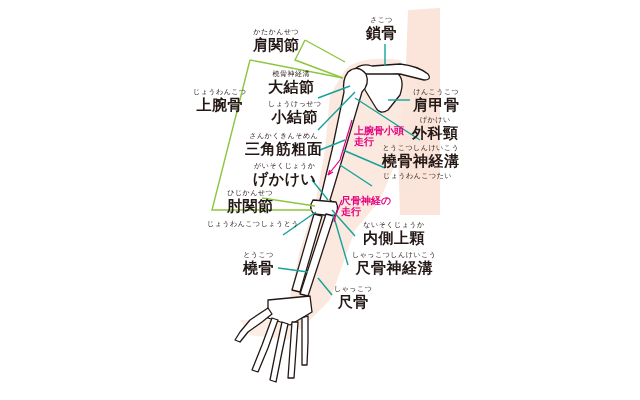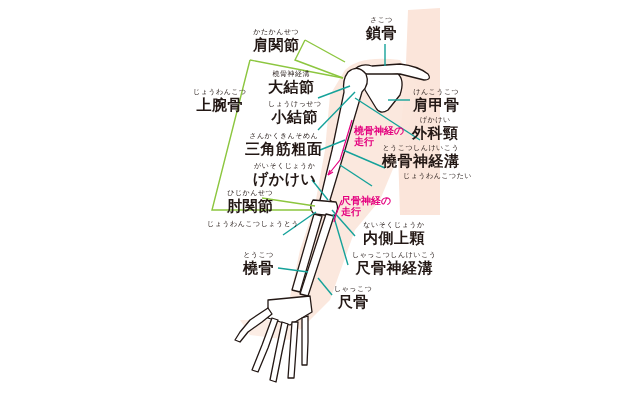--- a/index.html
+++ b/index.html
@@ -110,21 +110,21 @@
   <span class="tx">三角筋粗面</span>
 </div>
 <div class="lbl" style="left:382px;top:145px;">
   <span class="rb">とうこつしんけいこう</span>
   <span class="tx">橈骨神経溝</span>
 </div>
 <div class="lbl" style="left:253px;top:163px;">
   <span class="rb">がいそくじょうか</span>
   <span class="tx">げかけい</span>
 </div>
-<div class="lbl" style="left:403px;top:173px;">
+<div class="lbl" style="left:383px;top:173px;">
   <span class="rb">じょうわんこつたい</span>
 </div>
 <div class="lbl" style="left:189px;top:190px;margin-left:38px;">
   <span class="rb">ひじかんせつ</span>
   <span class="tx">肘関節</span>
 </div>
 <div class="lbl" style="left:207px;top:221px;">
   <span class="rb">じょうわんこつしょうとう</span>
 </div>
 <div class="lbl" style="left:363px;top:222px;">
@@ -138,19 +138,19 @@
 <div class="lbl" style="left:352px;top:252px;">
   <span class="rb">しゃっこつしんけいこう</span>
   <span class="tx">尺骨神経溝</span>
 </div>
 <div class="lbl" style="left:334px;top:286px;">
   <span class="rb">しゃっこつ</span>
   <span class="tx">尺骨</span>
 </div>
 
 <div class="nerve" style="left:354px;top:125px;">
-  <div>橈骨神経の</div>
+  <div>上腕骨小頭</div>
   <div>走行</div>
 </div>
 <div class="nerve" style="left:341px;top:195px;">
   <div>尺骨神経の</div>
   <div>走行</div>
 </div>
 
 </body></html>

